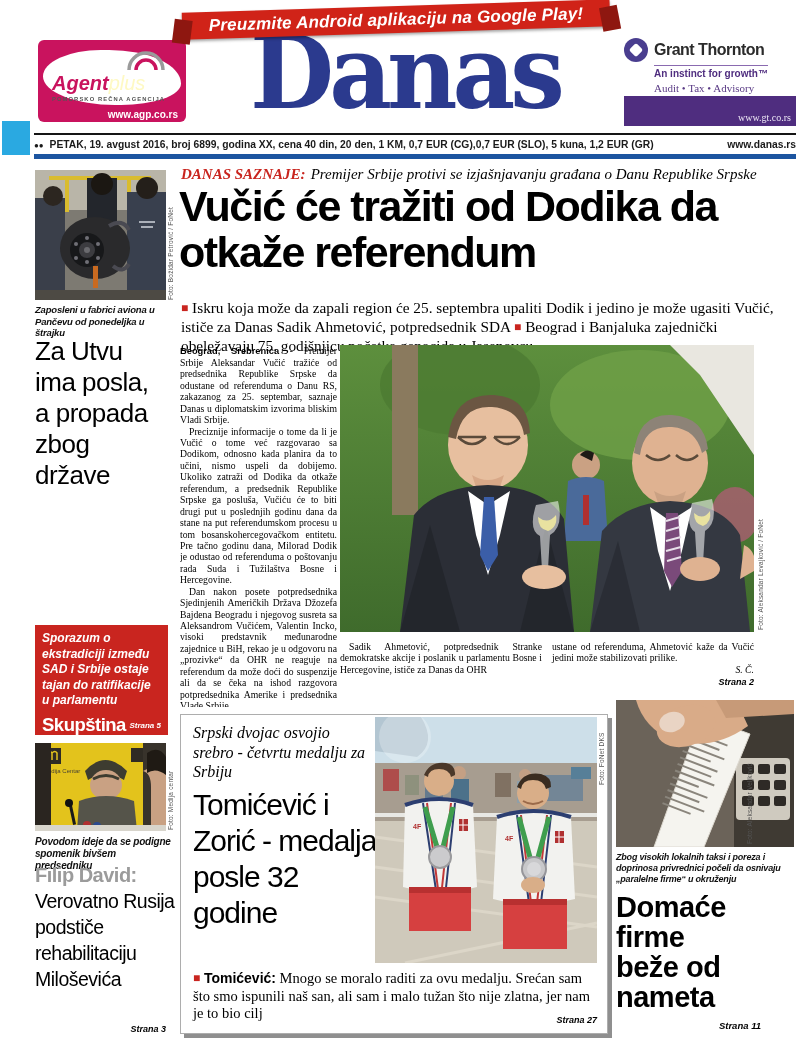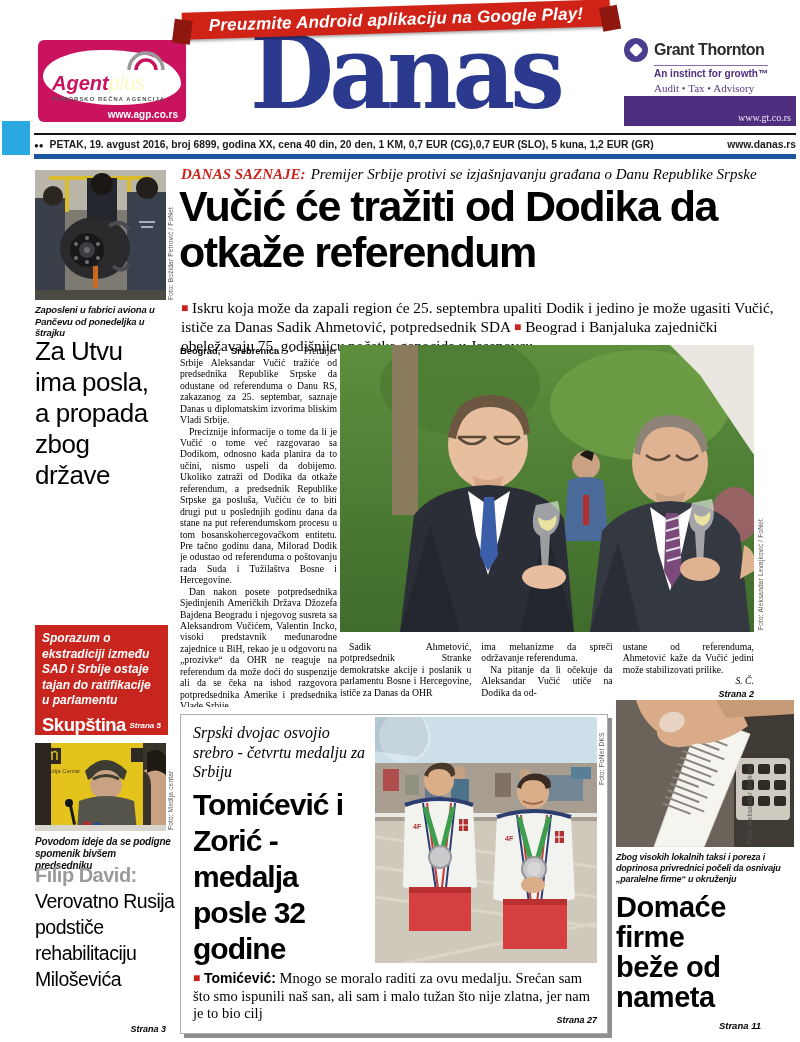--- a/index.html
+++ b/index.html
@@ -87,21 +87,21 @@
   .rb-pg{position:absolute;right:7px;bottom:5px;font-size:8px;font-style:italic;font-weight:700;}
   .m-cap{position:absolute;left:35px;top:836px;width:138px;font-size:10px;}
   .filip{position:absolute;left:35px;top:862px;width:140px;font-size:19.5px;line-height:26px;letter-spacing:-0.5px;}
   .filip .speaker{color:#9b9b9b;font-weight:700;font-size:20px;}
   .pg-abs{position:absolute;font-weight:700;font-style:italic;font-size:9px;}
   
   .sbox{position:absolute;left:180px;top:714px;width:426px;height:318px;background:#fff;
         border:1px solid #adadad;box-shadow:4px 4px 0 #8f8f8f;}
   .s-kick{position:absolute;left:12px;top:8px;width:180px;font-family:"Liberation Serif",serif;
           font-style:italic;font-size:16px;line-height:1.22;}
-  .s-head{position:absolute;left:12px;top:72px;width:185px;font-size:30px;line-height:36px;letter-spacing:-1px;font-weight:bold;}
+  .s-head{position:absolute;left:12px;top:72px;width:185px;font-size:30px;line-height:36px;letter-spacing:-1px;}
   .s-quote{position:absolute;left:12px;top:255px;width:398px;font-family:"Liberation Serif",serif;
           font-size:14.5px;line-height:1.22;}
   .s-quote .spk{font-family:"Liberation Sans",sans-serif;font-weight:700;font-size:14px;}
   .s-pg{position:absolute;right:10px;bottom:8px;}
   
   .e-cap{position:absolute;left:616px;top:852px;width:180px;font-size:9px;}
   .e-head{position:absolute;left:616px;top:892px;width:135px;font-size:29px;font-weight:700;
           line-height:30px;letter-spacing:-0.5px;}
 </style>
 </head>
@@ -281,24 +281,20 @@
       <path d="M354,168 q9,8 16,-2 q2,11 -7,15 q-9,-2 -9,-13 Z" fill="#e9e2a0"></path>
       <ellipse cx="360" cy="224" rx="20" ry="12" fill="#dfb291"></ellipse>
       <path d="M404,200 q14,6 10,26 l-14,8 Z" fill="#dfb291"></path>
     </svg>
   </div>
   <div class="vcred" style="left:757px;top:497px;height:133px;">Foto: Aleksandar Levajković / FoNet</div>
 
   <div class="subcols">
     <div class="subcol">
       <p class="ind">Sadik Ahmetović, potpredsednik Stranke demokratske akcije i poslanik u parlamentu Bosne i Hercegovine, ističe za Danas da OHR</p>
-    </div>
-    <div class="subcol">
-      <p>ima mehanizme da spreči održavanje referenduma.</p>
-      <p class="ind">Na pitanje da li očekuje da Aleksandar Vučić utiče na Dodika da od-</p>
     </div>
     <div class="subcol">
       <p>ustane od referenduma, Ahmetović kaže da Vučić jedini može stabilizovati prilike.</p>
       <span class="byl">S. Č.</span>
       <div class="pg pgr">Strana 2</div>
     </div>
   </div>
 
   <div class="sbox">
     <div class="s-kick">Srpski dvojac osvojio srebro - četvrtu medalju za Srbiju</div>

